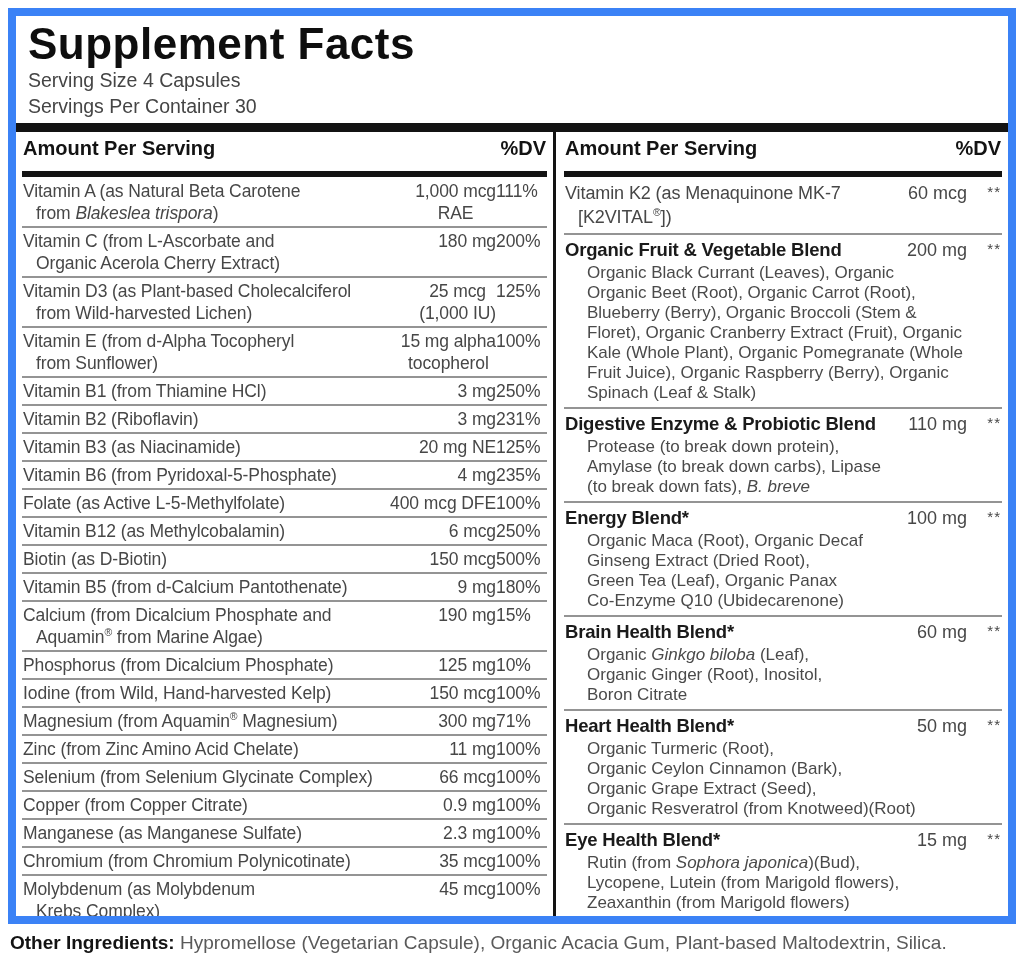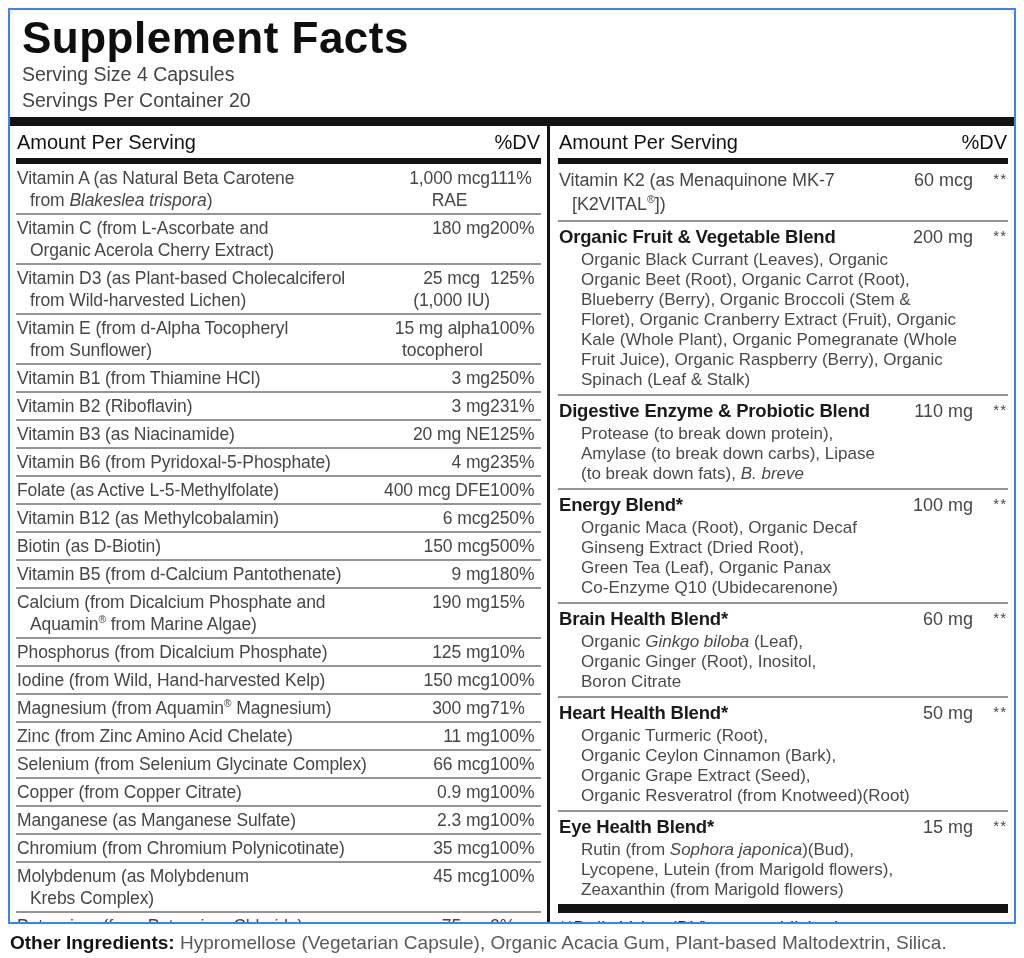--- a/index.html
+++ b/index.html
@@ -5,42 +5,42 @@
   * { box-sizing: border-box; margin: 0; padding: 0; }
   html, body {
     width: 1024px; height: 958px; overflow: hidden;
     background: #ffffff;
     font-family: "Liberation Sans", "DejaVu Sans", sans-serif;
     -webkit-font-smoothing: antialiased;
   }
   .panel {
     margin: 8px 8px 0 8px;
     height: 916px;
-    border: 2px solid #3b82f6;
+    border: 8px solid #3b82f6;
     display: flex; flex-direction: column;
     background: #fff;
   }
   .title-block { padding: 5px 12px 4px 12px; }
   .title {
     font-size: 44px; line-height: 46px; font-weight: 800;
     letter-spacing: 0.5px; color: #0e0e0e;
   }
   .serving { font-size: 19.5px; line-height: 26px; color: #454545; }
   .bar9 { height: 9px; background: #131313; flex-shrink: 0; }
   .bar6 { height: 6px; background: #131313; flex-shrink: 0; margin-bottom: 1px; }
 
   .columns { flex: 1; display: flex; overflow: hidden; }
   .col { display: flex; flex-direction: column; overflow: hidden; padding: 0 6px; }
   .col-left { width: 540px; flex-shrink: 0; border-right: 3px solid #131313; }
   .col-right { flex: 1; padding: 0 6px 0 8px; }
 
   .col-head {
     display: flex; justify-content: space-between; align-items: flex-end;
-    padding: 4px 1px 4px 1px;
-    font-size: 20px; font-weight: normal; color: #131313; line-height: 24px;
+    padding: 4px 1px 11px 1px;
+    font-size: 20px; font-weight: bold; color: #131313; line-height: 24px;
   }
 
   .rows { display: flex; flex-direction: column; }
   .row {
     display: grid; grid-template-columns: 1fr max-content 50px;
     padding: 2px 1px; align-items: start;
     font-size: 17.5px; line-height: 22px; color: #474747;
     letter-spacing: -0.1px;
   }
   .row + .row, .brow + .brow { border-top: 2px solid #949494; }
@@ -73,21 +73,21 @@
   .footer .flabel { font-weight: bold; color: #131313; }
   .footer .ftext { color: #5a5a5a; }
 </style>
 </head>
 <body>
 
 <div class="panel">
   <div class="title-block">
     <div class="title">Supplement Facts</div>
     <div class="serving">Serving Size 4 Capsules</div>
-    <div class="serving">Servings Per Container 20</div>
+    <div class="serving">Servings Per Container 30</div>
   </div>
   <div class="bar9"></div>
 
   <div class="columns">
 
     <div class="col col-left">
       <div class="col-head">
         <span>Amount Per Serving</span>
         <span>%DV</span>
       </div>

